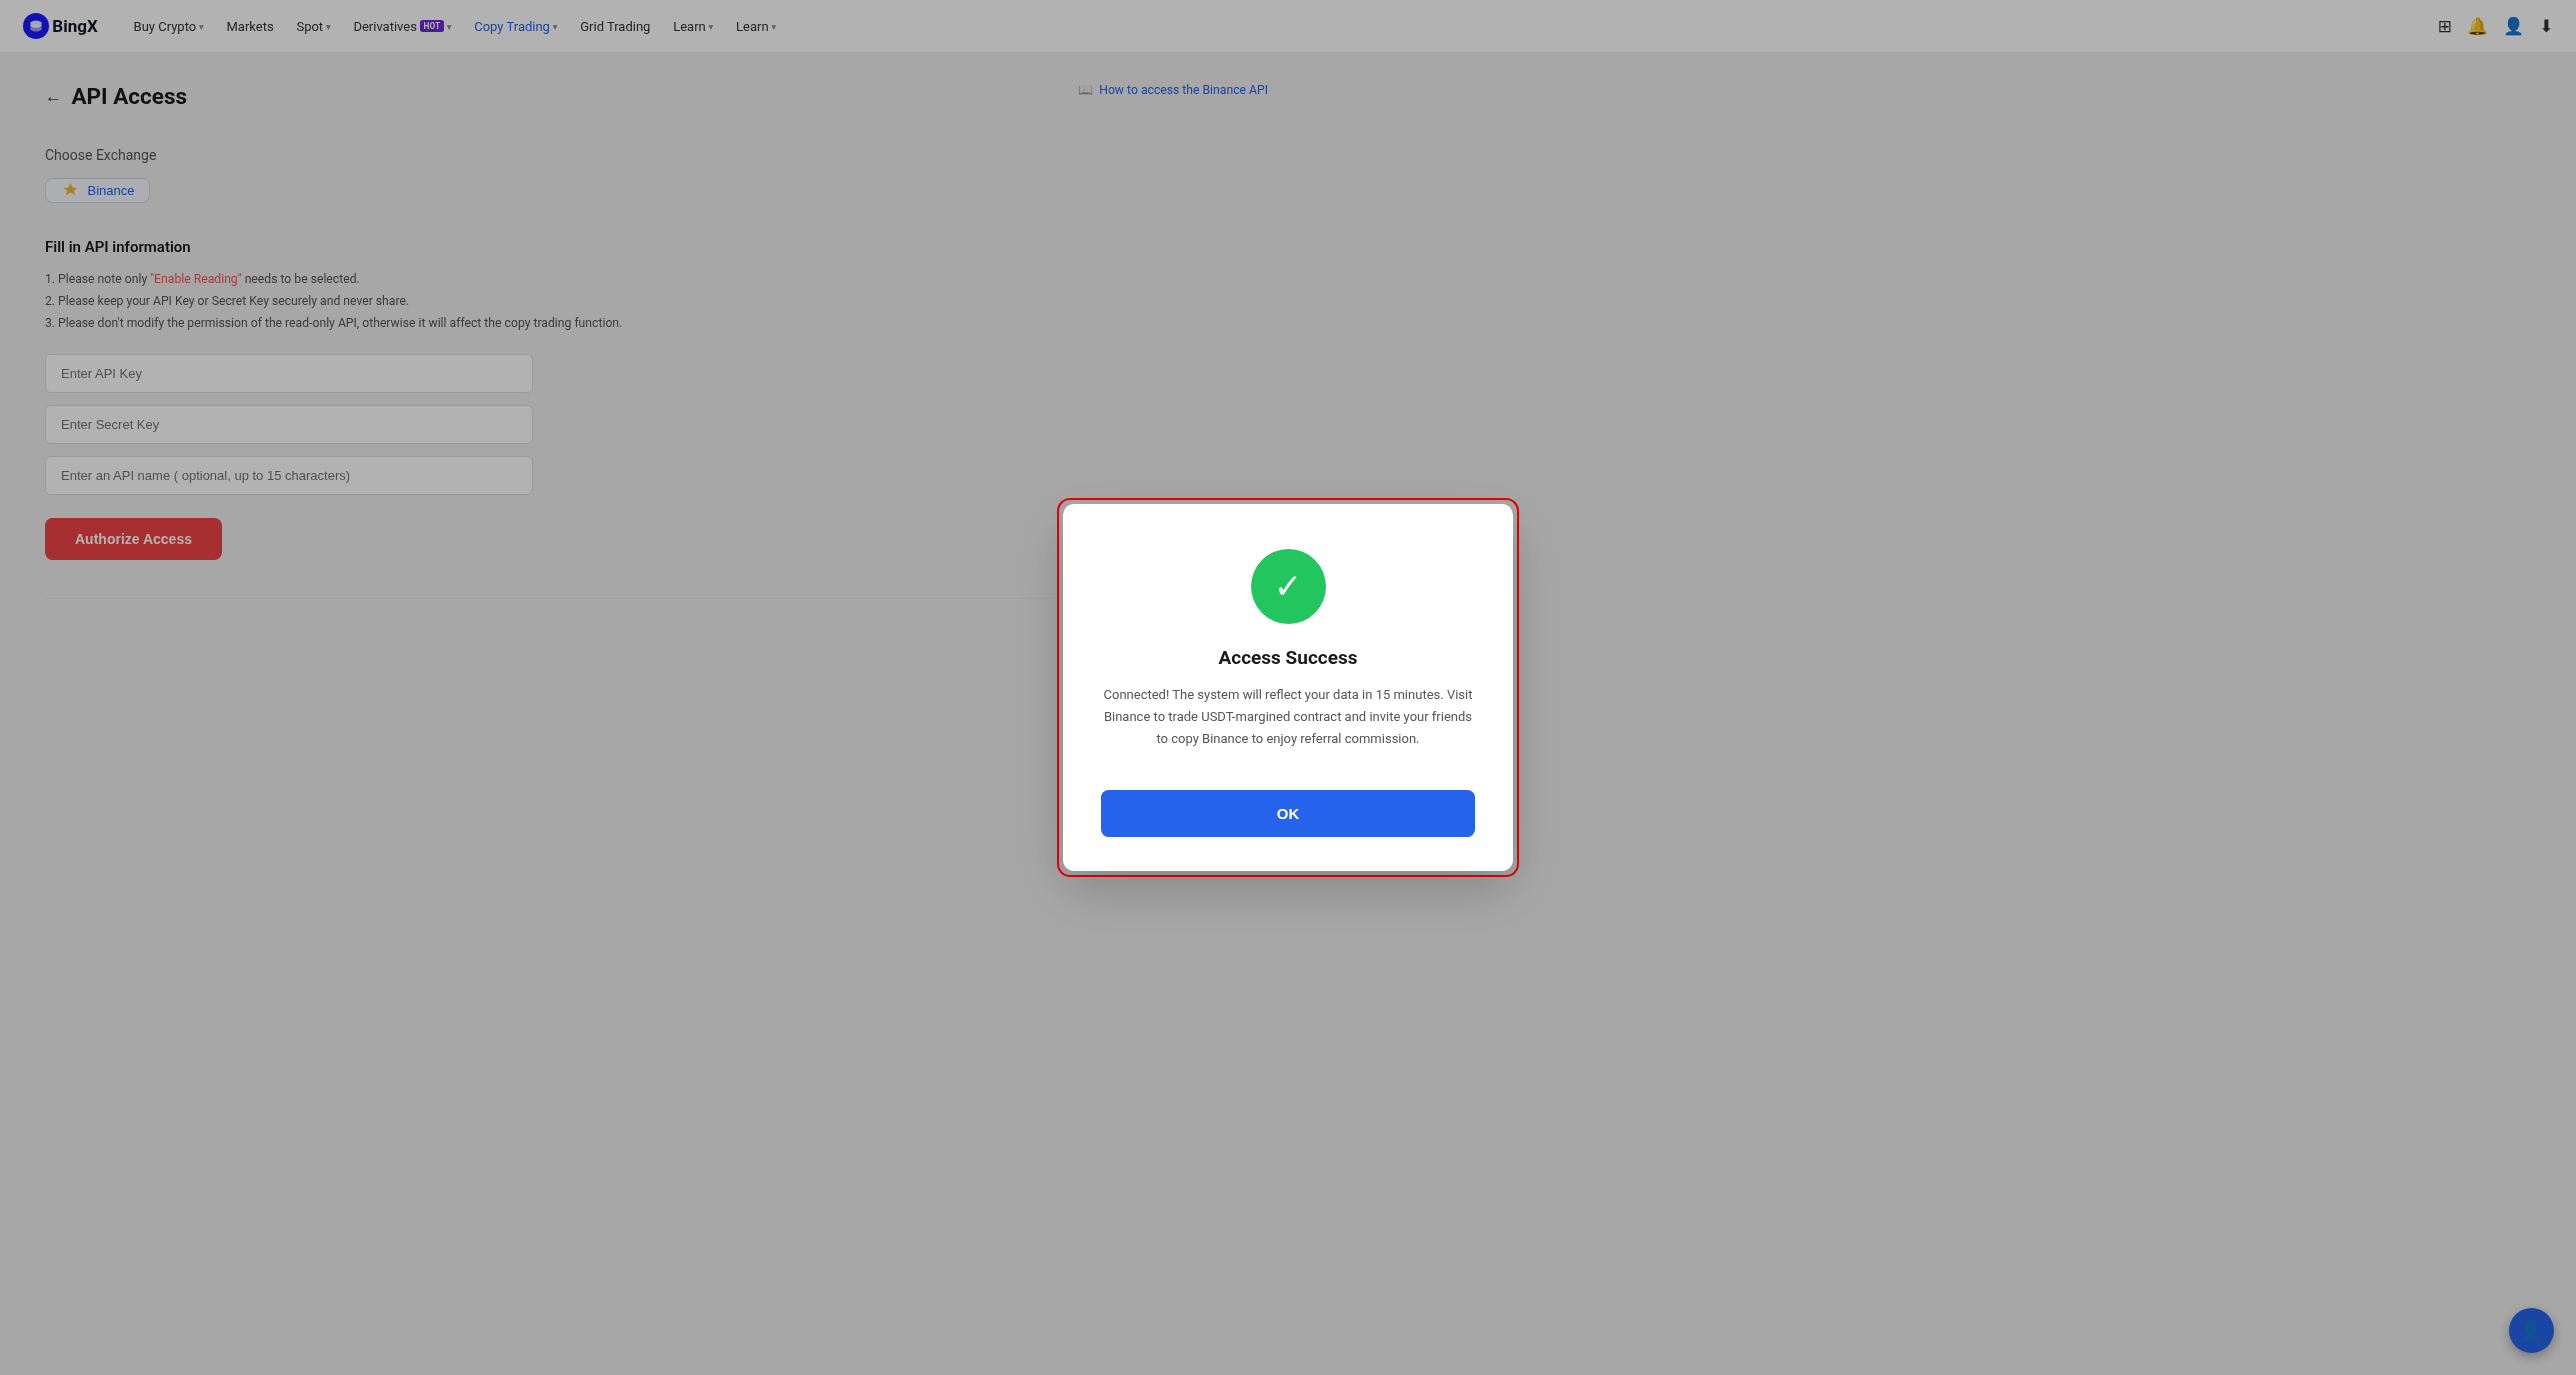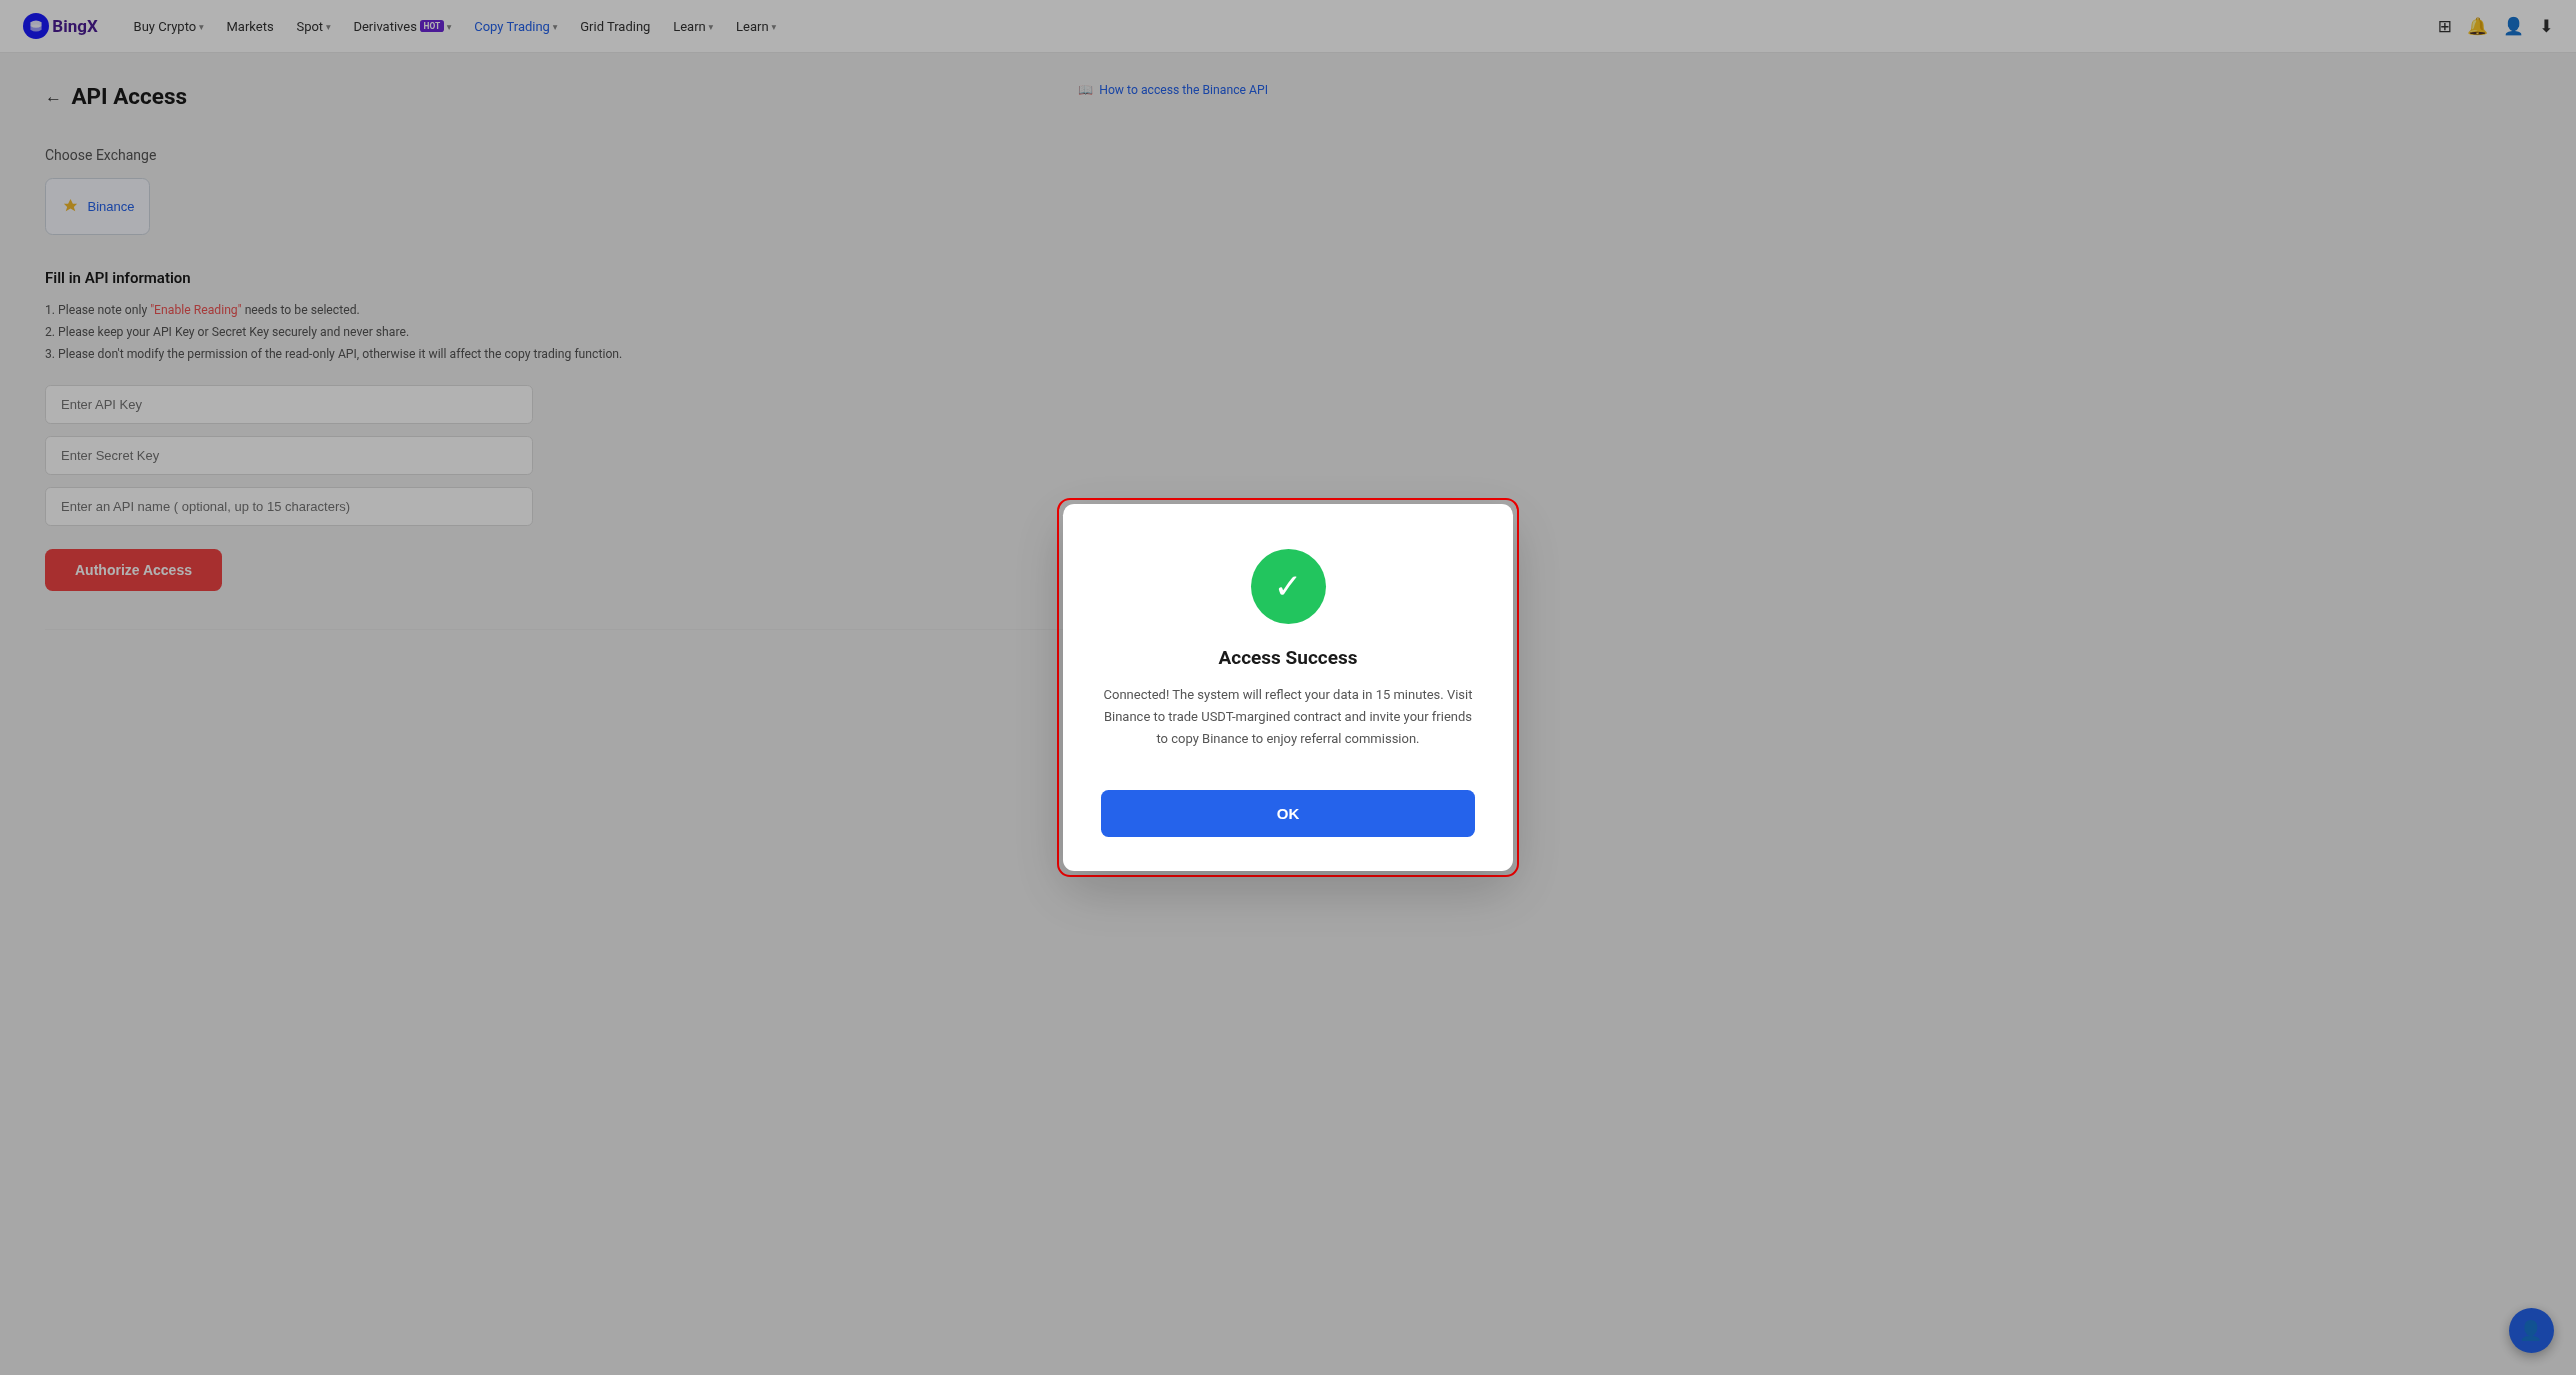--- a/index.html
+++ b/index.html
@@ -22,21 +22,21 @@
       position: relative;
       z-index: 10;
     }
     .nav-logo {
       display: flex;
       align-items: center;
       gap: 3.8px;
       margin-right: 19px;
       font-weight: 700;
       font-size: 17px;
-      color: #4c1d95;
+      color: #0f172a;
     }
     .nav-logo-icon {
       width: 26px;
       height: 26px;
     }
     .nav-links {
       display: flex;
       align-items: center;
       gap: 4px;
       flex: 1;
@@ -108,21 +108,21 @@
     .exchange-choice {
       margin-bottom: 34px;
     }
 
     .exchange-btn {
       display: inline-flex;
       align-items: center;
       gap: 7.5px;
       border: 0.9px solid #d0d7e0;
       border-radius: 7.5px;
-      padding: 18px 15px;
+      padding: 2px 15px;
       background: #f8f9ff;
       cursor: pointer;
       font-size: 13px;
       color: #2563eb;
       font-weight: 500;
     }
 
     .binance-icon {
       width: 19px;
       height: 19px;

